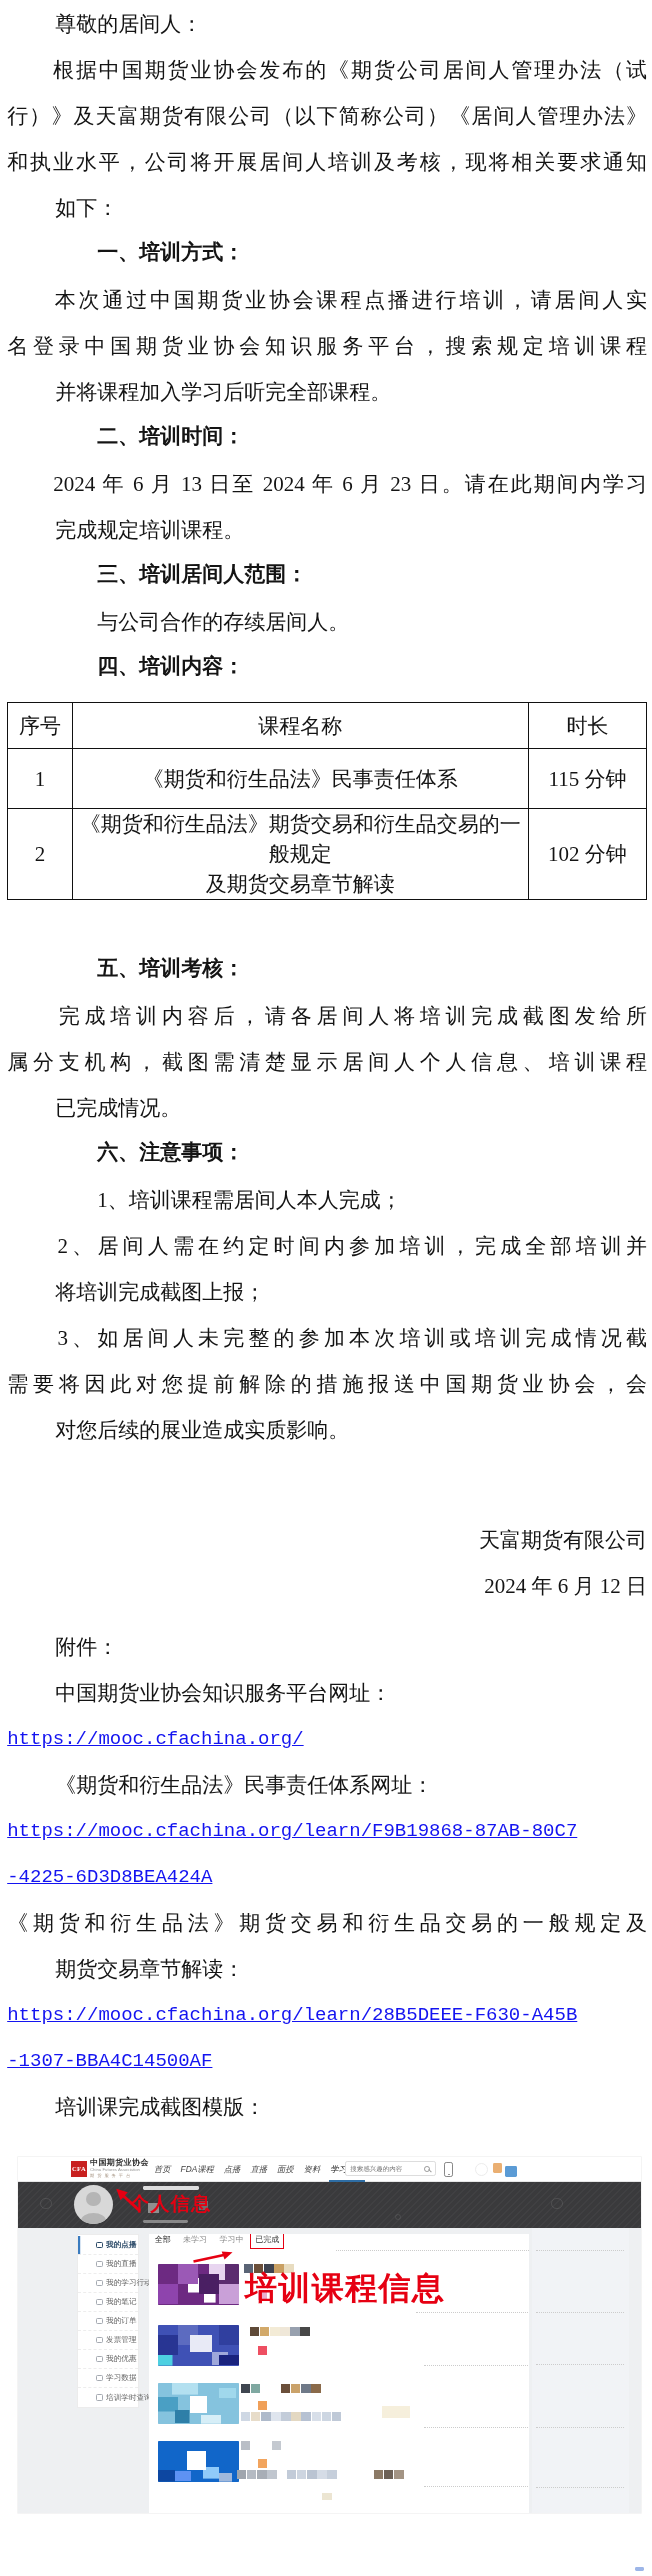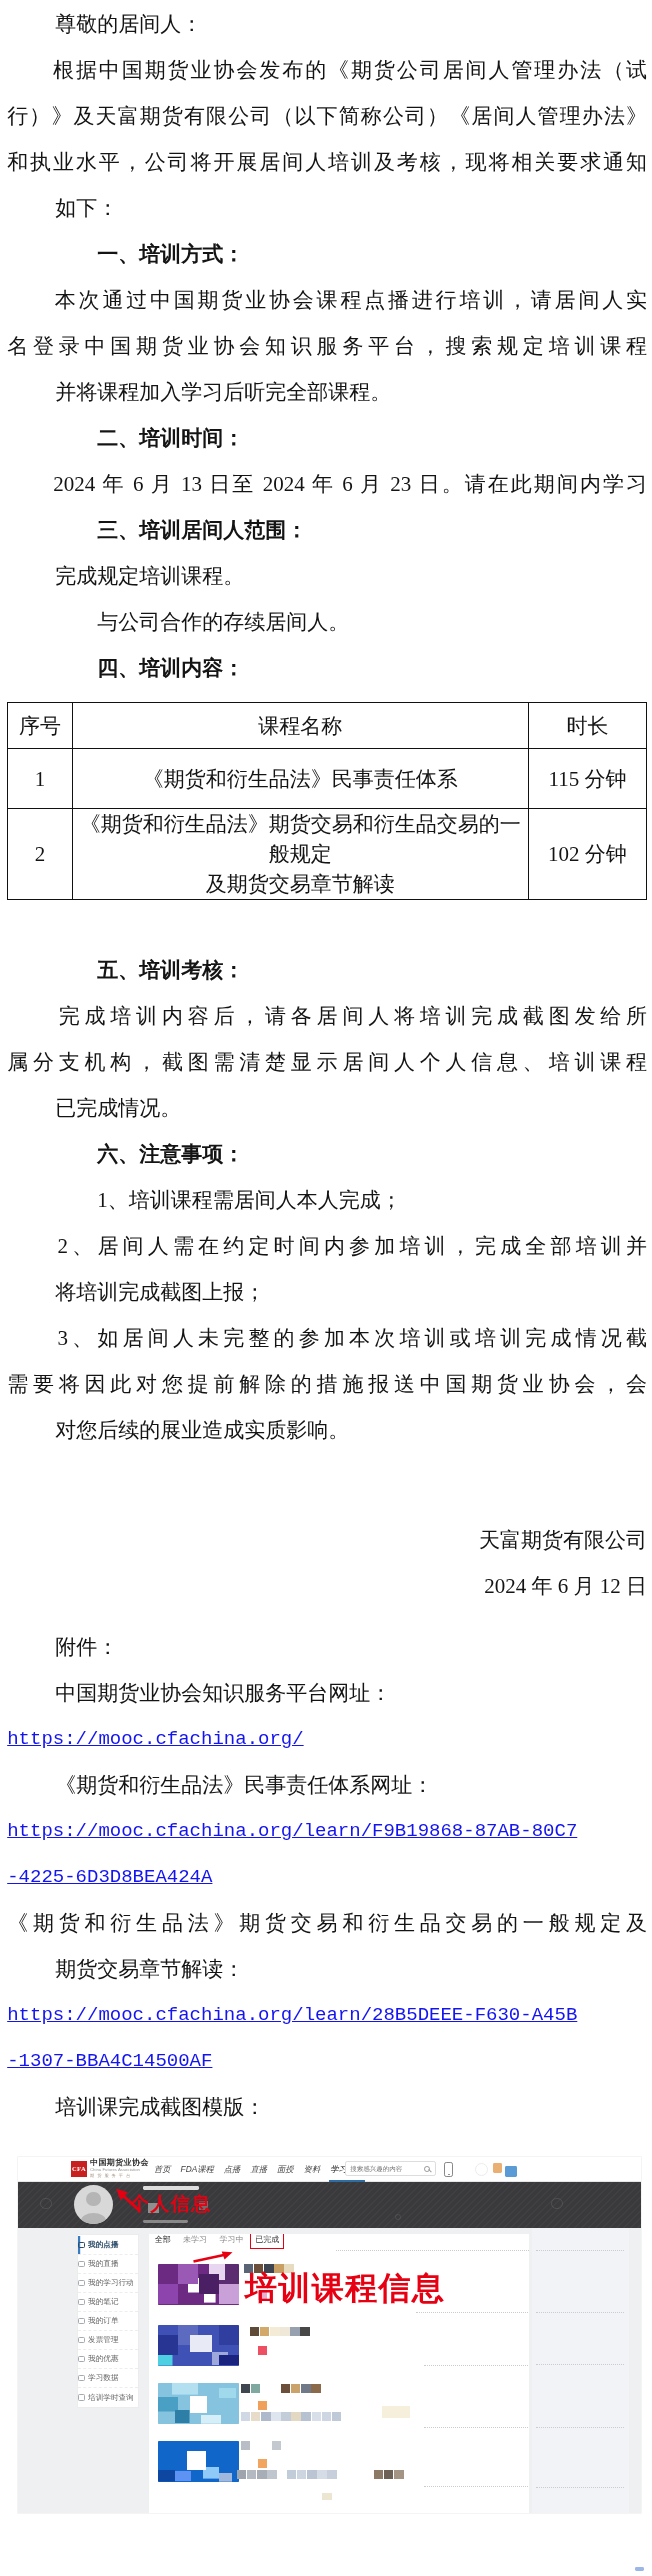--- a/index.html
+++ b/index.html
@@ -2,21 +2,21 @@
 <html style="font-size:11.6px"><head>
 <meta charset="utf-8">
 <style>
   html,body{margin:0;padding:0;background:#fff;}
   body{width:652px;height:2576px;overflow:hidden;position:relative;
        font-family:"Liberation Serif","DejaVu Serif",serif;color:#141414;}
   .doc{padding:1.4px 5px 0 7.2px;font-size:21px;line-height:46px;}
   .dline{white-space:pre-line;}
   .jline{text-align:justify;text-align-last:justify;}
   .last{text-align:left;text-align-last:left;margin-left:48px;}
-  .hd{font-weight:bold;font-family:Liberation Sans, sans-serif;}
+  .hd{font-weight:bold;font-family:Liberation Mono, monospace;}
   .sigline{text-align:right;}
   
   table.course{width:100%;border-collapse:collapse;margin-top:11px;table-layout:fixed;
                font-size:21px;}
   table.course td{border:1.4px solid #111;text-align:center;vertical-align:middle;
                   line-height:30px;padding:0 4.3px;}
   col.c-no{width:10.1%;} col.c-name{width:71.4%;} col.c-dur{width:18.5%;}
   tr.hrow td{height:45px;} tr.r1 td{height:59px;} tr.r2 td{height:66px;}
   .pre{white-space:pre-line;}
   
@@ -79,21 +79,21 @@
   .gray-chip2{position:absolute;left:181px;top:19.6px;width:8.7px;height:8.7px;background:#6f6f6f;}
   .annot-personal{position:absolute;left:112px;top:9.4px;font-size:19px;font-weight:bold;
                   color:#e60012;letter-spacing:1.4px;white-space:nowrap;}
   .arrow1{position:absolute;left:96px;top:5.8px;}
   .ring-l{position:absolute;left:22px;top:16px;width:11.6px;height:11.6px;border:1.4px solid rgba(255,255,255,.10);border-radius:50%;}
   .ring-r{position:absolute;left:533px;top:16px;width:11.6px;height:11.6px;border:1.4px solid rgba(255,255,255,.10);border-radius:50%;}
   .dot-c{position:absolute;left:377px;top:32px;width:5.8px;height:5.8px;border:1.1px solid rgba(255,255,255,.09);border-radius:50%;}
   .sh-content{position:absolute;left:0;top:71px;width:623px;height:285px;background:#eef0f2;}
   .side-card{position:absolute;left:59px;top:5.8px;width:62px;background:#fff;padding-top:1.4px;
              border:0.7px solid #ececec;}
-  .side-item{display:flex;align-items:center;gap:3.6px;height:19px;padding-left:0;
+  .side-item{display:flex;align-items:center;gap:3.6px;height:19px;padding-left:18px;
              font-size:7.6px;color:#666;border-bottom:0.7px dashed #ededed;white-space:nowrap;}
   .side-item:last-child{border-bottom:none;}
   .side-item.on{color:#2b4a68;font-weight:bold;box-shadow:inset 2.2px 0 0 #3a7bbf;}
   .s-icon{width:6.5px;height:6.5px;border:0.7px solid #a5aab2;border-radius:1.4px;flex:none;}
   .side-item.on .s-icon{border-color:#2b4a68;}
   .main-card{position:absolute;left:131px;top:5.8px;width:380px;height:279px;background:#fff;
              overflow:hidden;}
   .tabs{position:absolute;left:5.8px;top:0;display:flex;gap:12.3px;font-size:8px;color:#888;
         align-items:center;}
   .tabs .t-on{color:#333;}
@@ -145,23 +145,23 @@
   <div class="dline jline">和执业水平，公司将开展居间人培训及考核，现将相关要求通知</div>
   <div class="dline last">如下：</div>
 
   <div class="dline hd last">　　一、培训方式：</div>
   <div class="dline jline">　　本次通过中国期货业协会课程点播进行培训，请居间人实</div>
   <div class="dline jline">名登录中国期货业协会知识服务平台，搜索规定培训课程</div>
   <div class="dline last">并将课程加入学习后听完全部课程。</div>
 
   <div class="dline hd last">　　二、培训时间：</div>
   <div class="dline jline">　　2024 年 6 月 13 日至 2024 年 6 月 23 日。请在此期间内学习</div>
+  <div class="dline last">完成规定培训课程。</div>
+
   <div class="dline hd last">　　三、培训居间人范围：</div>
-
-  <div class="dline last">完成规定培训课程。</div>
   <div class="dline last">　　与公司合作的存续居间人。</div>
 
   <div class="dline hd last">　　四、培训内容：</div>
 
   <table class="course">
     <colgroup>
         <col class="c-no">
         <col class="c-name">
         <col class="c-dur">
       </colgroup>

